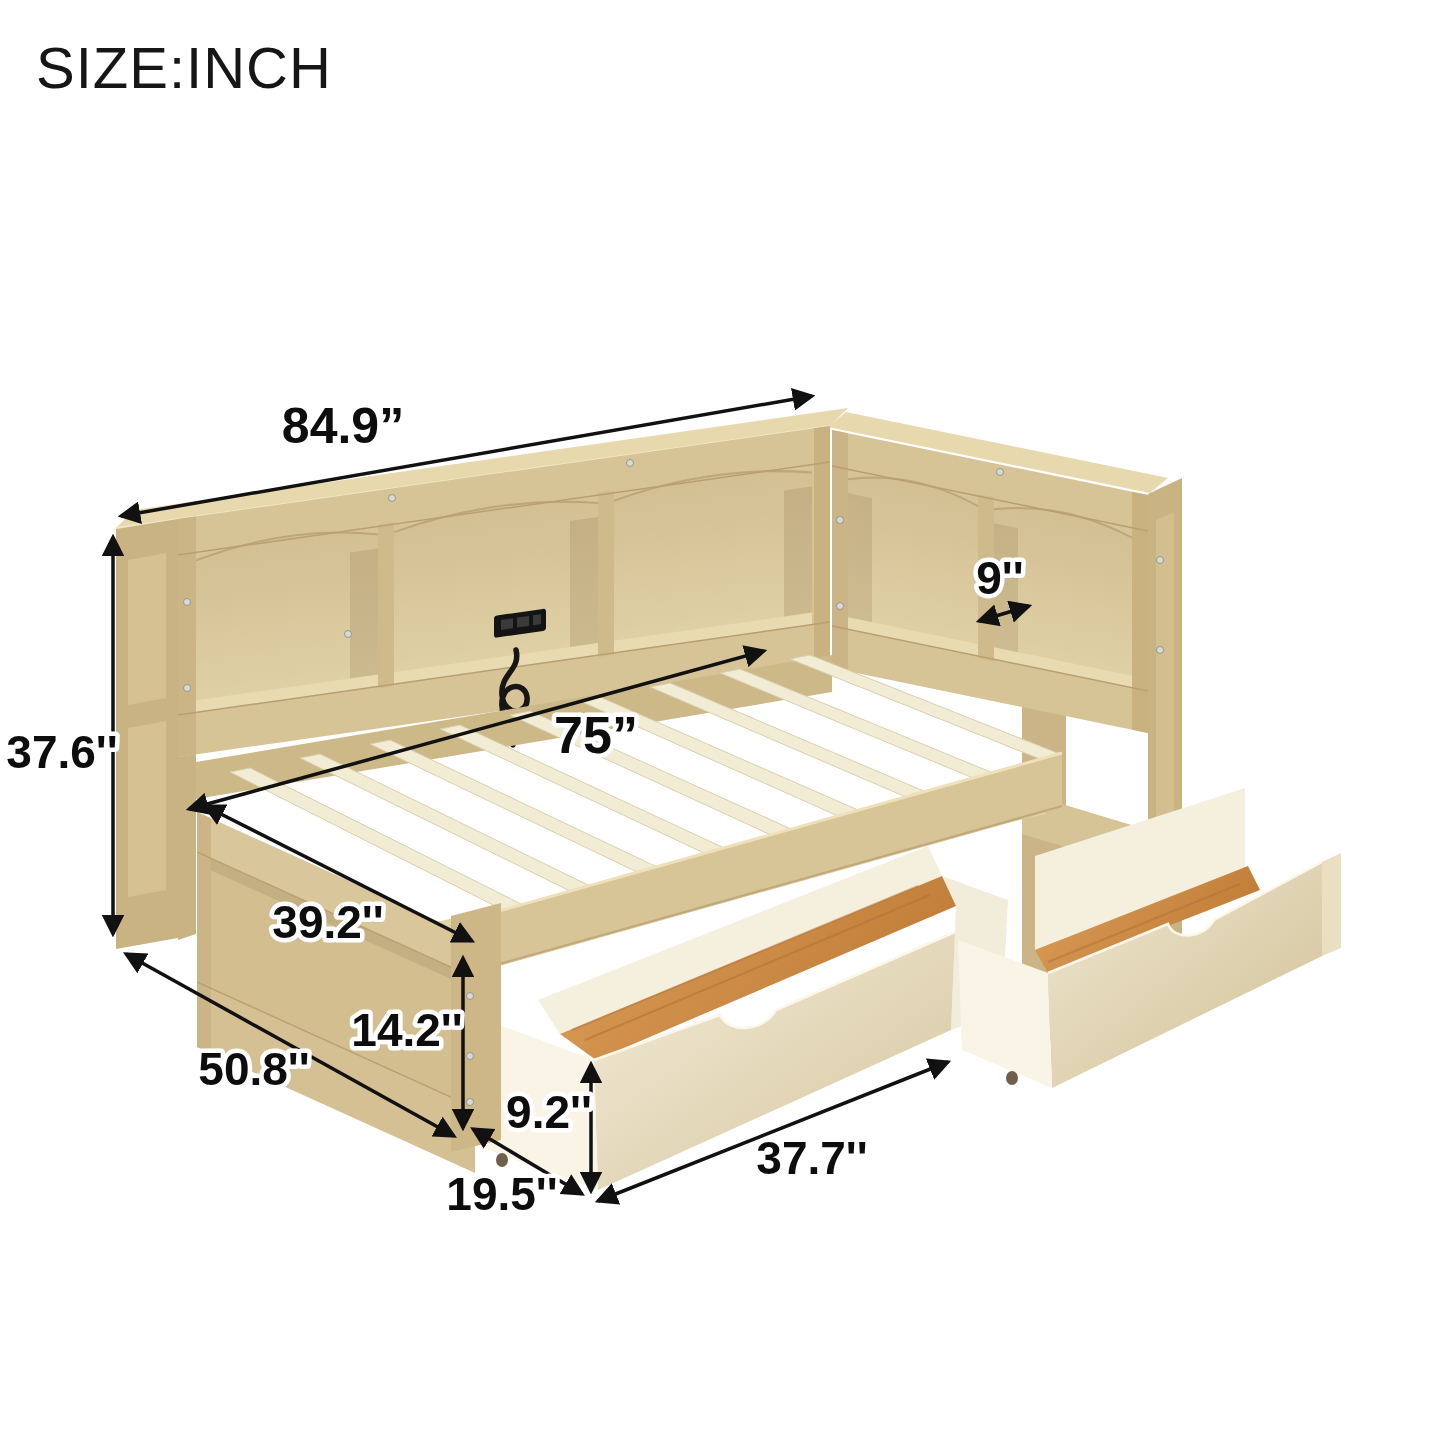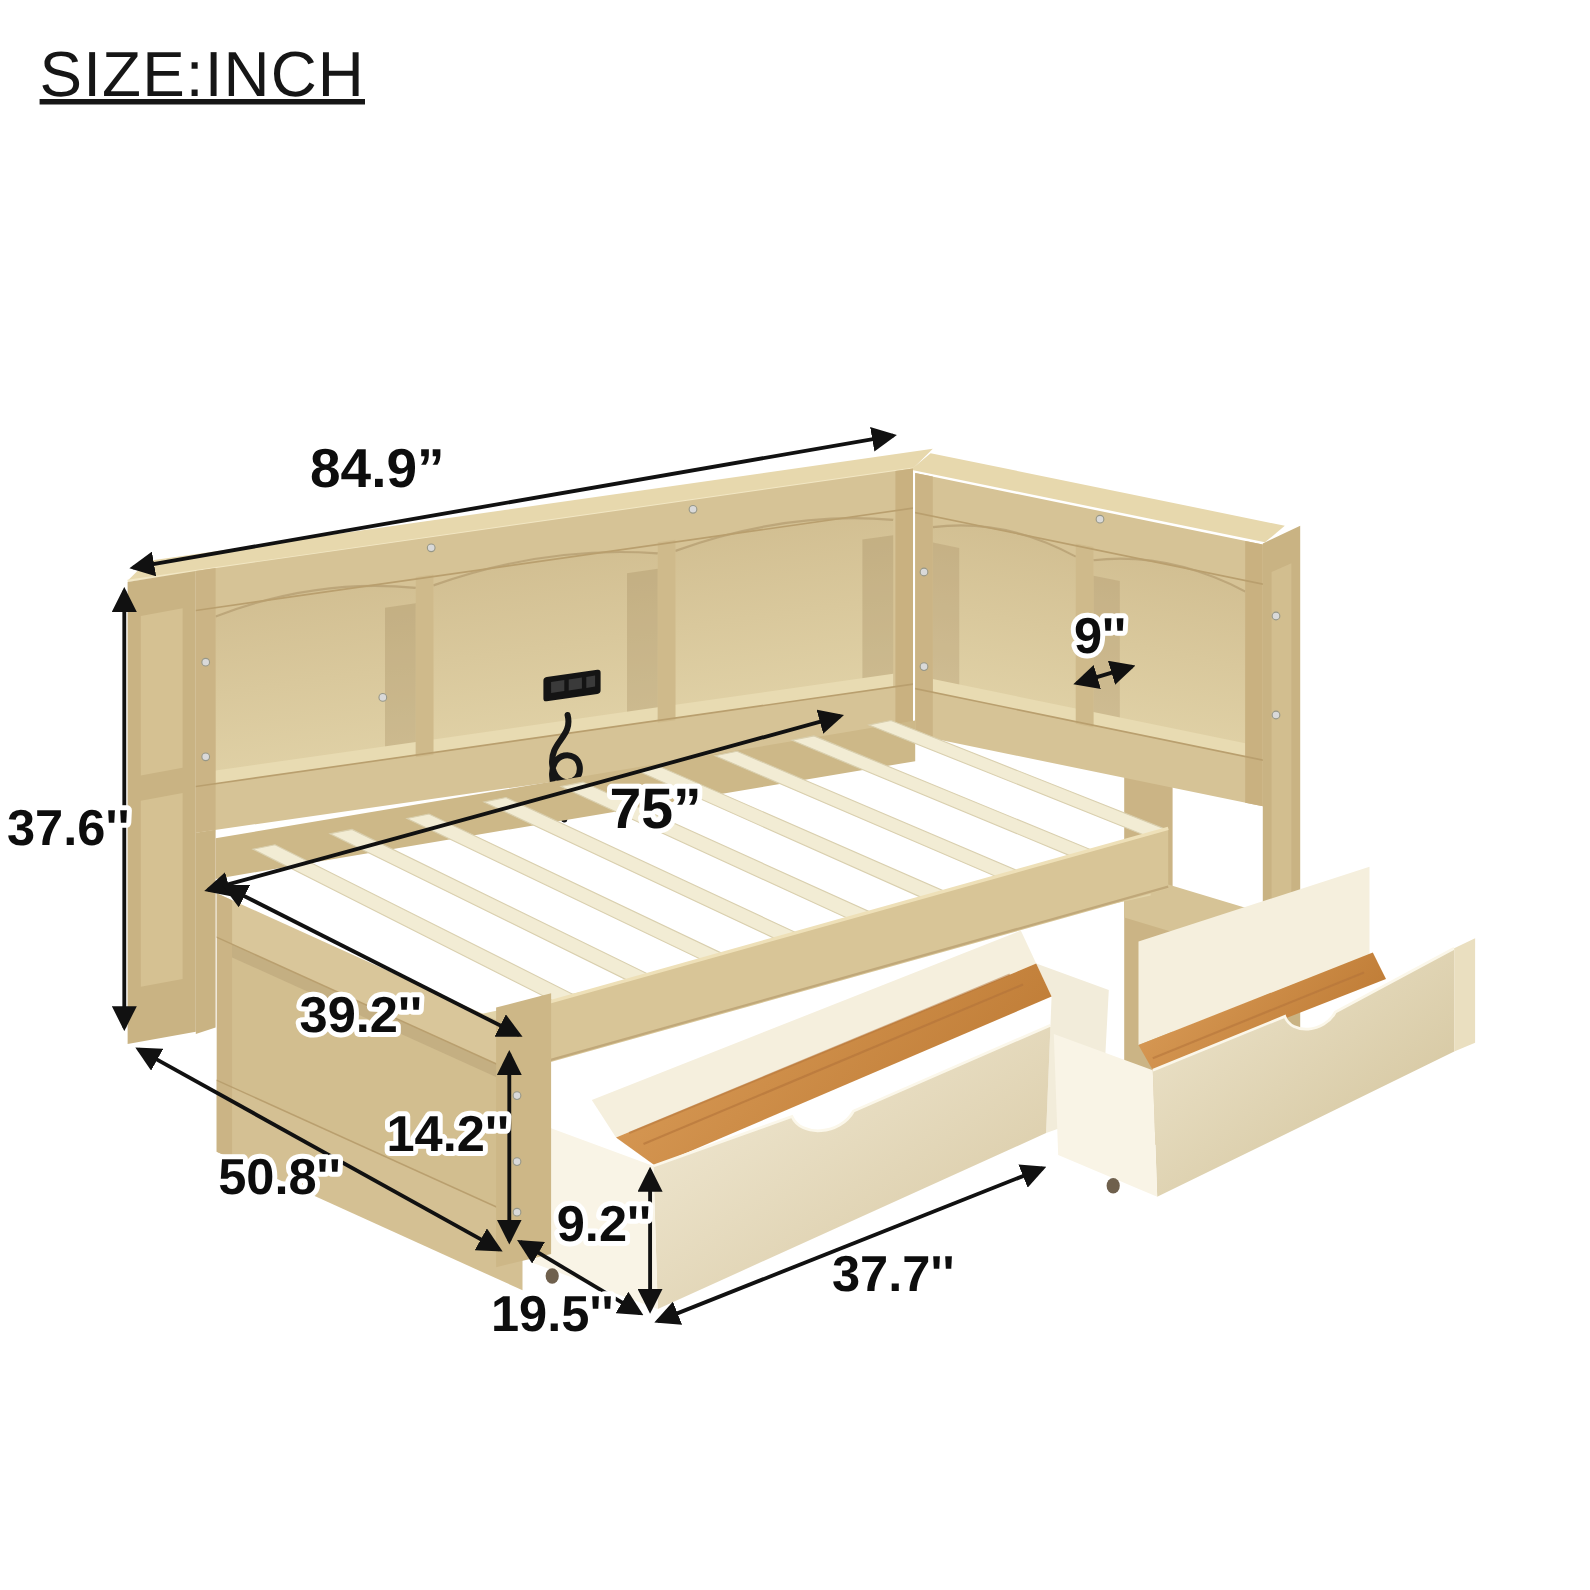--- a/index.html
+++ b/index.html
@@ -1,19 +1,19 @@
 <!DOCTYPE html>
 <html><head>
 <meta charset="utf-8">
 <style>
   html,body{margin:0;padding:0;background:#ffffff;}
   .stage{position:relative;width:1445px;height:1445px;background:#ffffff;overflow:hidden;
          font-family:"Liberation Sans",sans-serif;}
   .size-title{position:absolute;left:36px;top:34px;font-size:58px;color:#161616;
-              letter-spacing:1px;font-weight:400;text-decoration:underline;}
+              letter-spacing:1px;font-weight:400;}
   svg{position:absolute;left:0;top:0;}
   .dim{font-family:"Liberation Sans",sans-serif;font-weight:bold;fill:#0d0d0d;
        stroke:#ffffff;stroke-width:9px;paint-order:stroke;stroke-linejoin:round;}
   .dimline{stroke:#111111;stroke-width:3.5;fill:none;}
   .screw{fill:#d9d9d9;stroke:#979787;stroke-width:1;}
 </style>
 </head>
 <body>
 
 <div class="stage">

